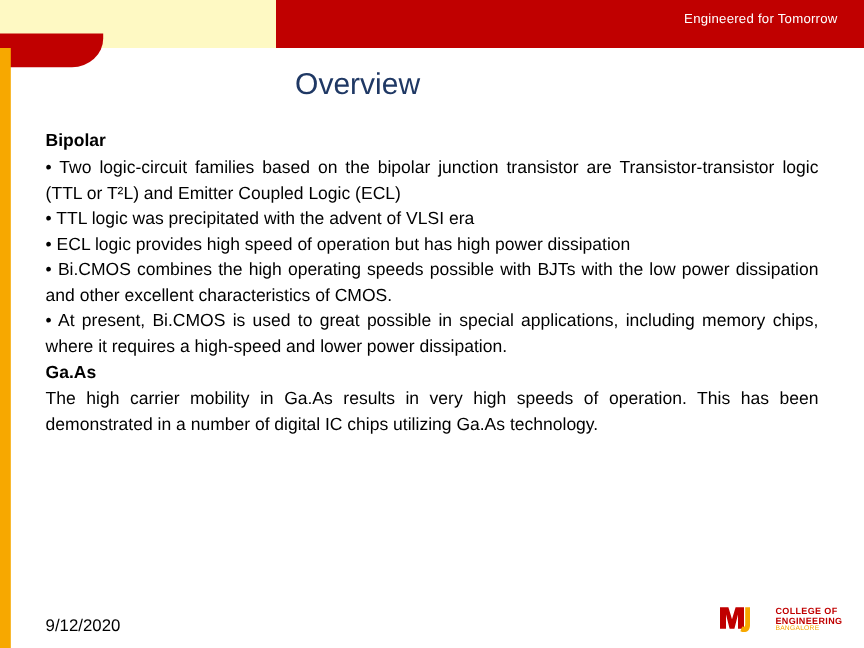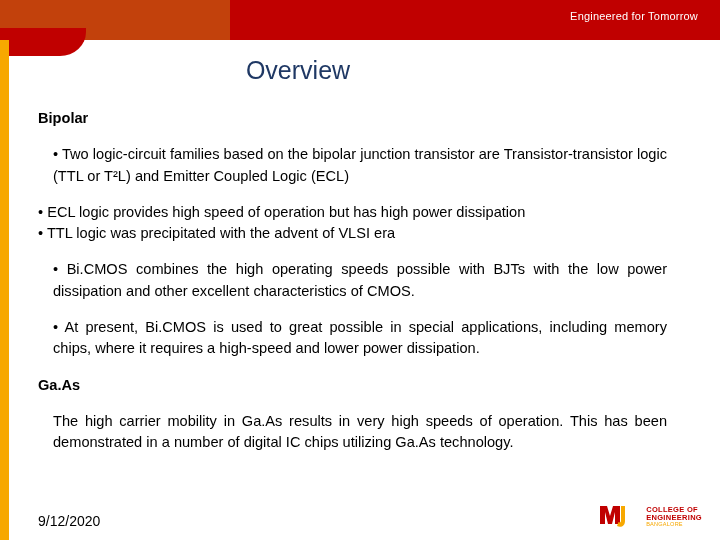--- a/index.html
+++ b/index.html
@@ -23,21 +23,21 @@
     background: #ffffff;
     overflow: hidden;
   }
 
   
   .top-banner {
     position: absolute;
     left: 0; top: 0;
     width: 644px;
     height: 40px;
-    background: #c2410c;
+    background: #fef9c3;
   }
   .top-banner-inner {
     position: absolute;
     left: 230px; top: 0;
     width: 490px;
     height: 40px;
     background: #c00000;
   }
   .banner-tagline {
     position: absolute;
@@ -89,21 +89,21 @@
     font-size: 14.6px;
     line-height: 1.46;
     color: #000000;
   }
   .head {
     text-align: left;
     font-weight: bold;
     margin: 0 0 1px 0;
   }
   .para {
-    margin: 15px;
+    margin: 0;
     text-align: justify;
     text-justify: inter-word;
   }
   .para-left {
     margin: 0;
     text-align: left;
   }
 
   
   .date {
@@ -162,22 +162,22 @@
   </div>
   <div class="ribbon"></div>
   <div class="left-bar"></div>
 
   <div class="title">Overview</div>
 
   <div class="body">
 
     <div class="head">Bipolar</div>
     <div class="para">• Two logic-circuit families based on the bipolar junction transistor are Transistor-transistor logic (TTL or T²L) and Emitter Coupled Logic (ECL)</div>
+    <div class="para-left">• TTL logic was precipitated with the advent of VLSI era</div>
     <div class="para-left">• ECL logic provides high speed of operation but has high power dissipation</div>
-    <div class="para-left">• TTL logic was precipitated with the advent of VLSI era</div>
 
     <div class="para">• Bi.CMOS combines the high operating speeds possible with BJTs  with the low power dissipation and other excellent characteristics of CMOS.</div>
     <div class="para">• At present, Bi.CMOS is used to great possible in special applications, including memory chips, where it requires a high-speed and lower power dissipation.</div>
 
     <div class="head">Ga.As</div>
     <div class="para">The high carrier mobility in Ga.As results in very high speeds of operation. This has been demonstrated in a number of digital IC chips utilizing Ga.As technology.</div>
 
   </div>
 
   <div class="date">9/12/2020</div>

